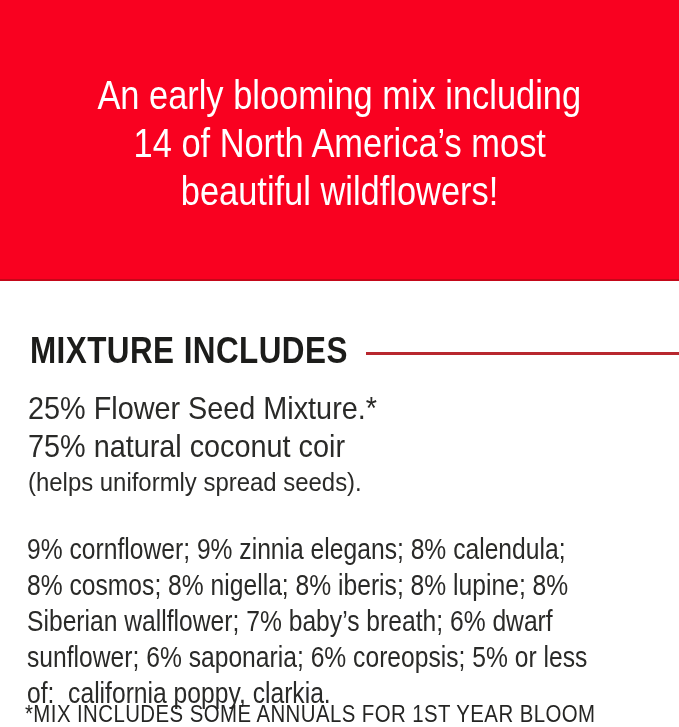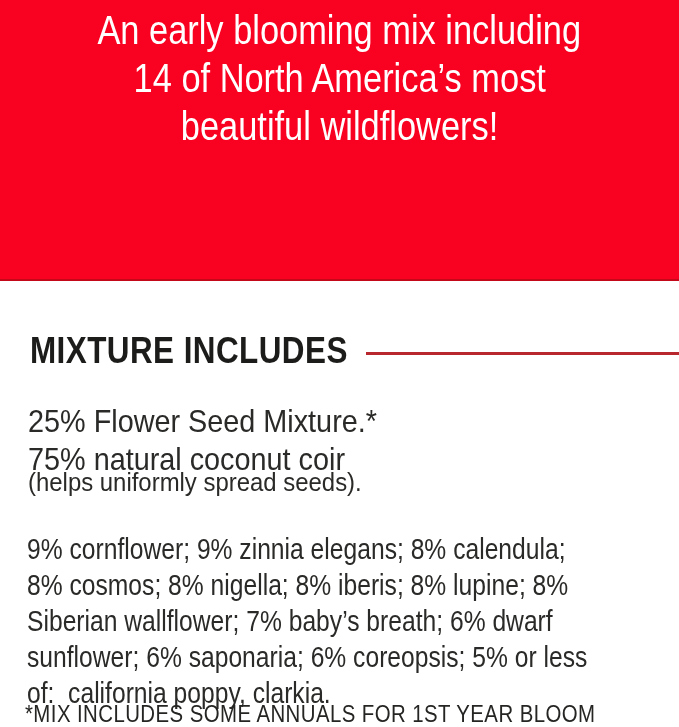--- a/index.html
+++ b/index.html
@@ -16,20 +16,21 @@
   
   .banner {
     position: absolute;
     top: 0; left: 0; right: 0;
     height: 281px;
     background: #f90120;
     border-bottom: 2px solid #c40819;
     display: flex;
     flex-direction: column;
     align-items: center;
+    justify-content: center;
     padding-top: 6px;
     box-sizing: border-box;
   }
   .banner-line {
     color: #ffffff;
     font-size: 40px;
     line-height: 48px;
     font-weight: 400;
     text-align: center;
     white-space: pre;
@@ -54,21 +55,21 @@
   .rule {
     position: absolute;
     top: 352px; left: 366px; right: 0;
     height: 3px;
     background: #b8272e;
   }
 
   
   .ratio {
     position: absolute;
-    top: 402px; left: 28px;
+    top: 389px; left: 28px;
   }
   .ratio-line {
     font-size: 32px;
     line-height: 38px;
     font-weight: 400;
     white-space: pre;
     transform: scaleX(0.9);
     transform-origin: 0 50%;
   }
   .ratio-note {

